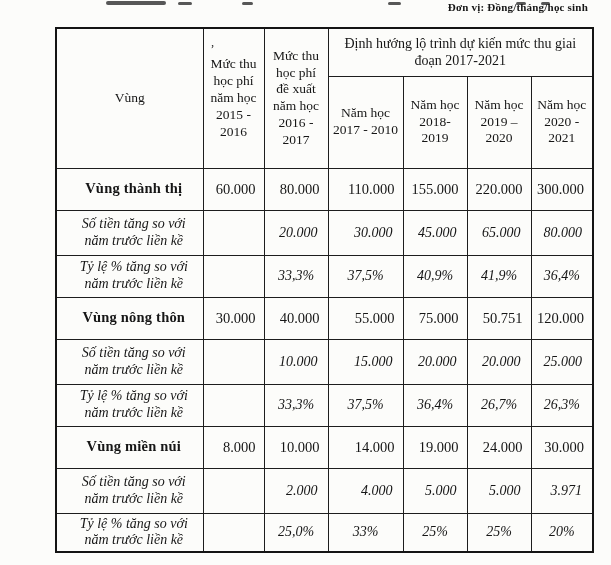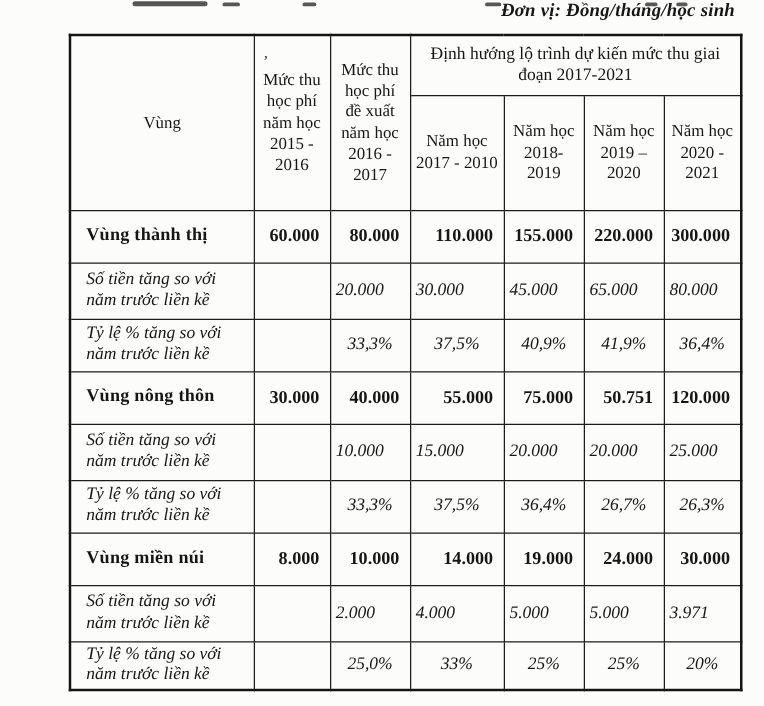--- a/index.html
+++ b/index.html
@@ -16,22 +16,22 @@
   .clipped-line i{position:absolute;top:1px;height:4px;background:#3a3a3a;border-radius:2px;opacity:.85;}
   .clipped-line .m1{left:106px;width:60px;}
   .clipped-line .m2{left:178px;width:14px;top:2px;height:3px;}
   .clipped-line .m3{left:242px;width:11px;top:2px;height:3px;}
   .clipped-line .m4{left:388px;width:13px;top:2px;height:3px;}
   .clipped-line .m5{left:516px;width:10px;top:2px;height:3px;}
   .clipped-line .m6{left:541px;width:9px;top:2px;height:3px;}
 
   .unit-line{
     position:absolute;top:1px;right:23px;
-    font-weight:bold;font-style:italic;
-    font-size:15px;letter-spacing:.2px;
+    font-weight:bold;
+    font-size:11px;letter-spacing:.2px;
   }
 
   table.fee-table{
     position:absolute;left:55px;top:27px;
     width:537px;
     border-collapse:collapse;table-layout:fixed;
     border:2.5px solid #141414;
   }
   .fee-table th,.fee-table td{
     border:1.6px solid #1d1d1d;
@@ -52,30 +52,30 @@
     position:absolute;left:7px;top:13px;
     font-size:12px;font-style:normal;color:#222;
   }
 
   tbody tr.r-region{height:42px;}
   tbody tr.r-sub{height:45px;}
   tbody tr.r-pct{height:42px;}
   tbody tr:last-child{height:38px;}
 
   td.lbl{
-    text-align:left;vertical-align:middle;
+    text-align:center;vertical-align:middle;
     padding-left:12px;line-height:1.2;
   }
   tr.r-region td.lbl{font-weight:bold;font-size:14.5px;letter-spacing:.2px;}
   tr.r-region td.num{
-    font-weight:bold;font-size:14.5px;
+    font-weight:normal;font-size:14.5px;
     text-align:right;padding-right:8px;vertical-align:middle;
   }
   tr.r-sub td,tr.r-pct td{font-style:italic;font-size:14px;}
-  tr.r-sub td.num{text-align:left;padding-right:10px;vertical-align:middle;}
+  tr.r-sub td.num{text-align:right;padding-right:10px;vertical-align:middle;}
   tr.r-pct td.num{text-align:center;vertical-align:middle;margin-left:37px;}
 </style>
 </head>
 <body>
 
 <div class="page">
 
   <div class="clipped-line">
     <i class="m1"></i>
       <i class="m2"></i>

